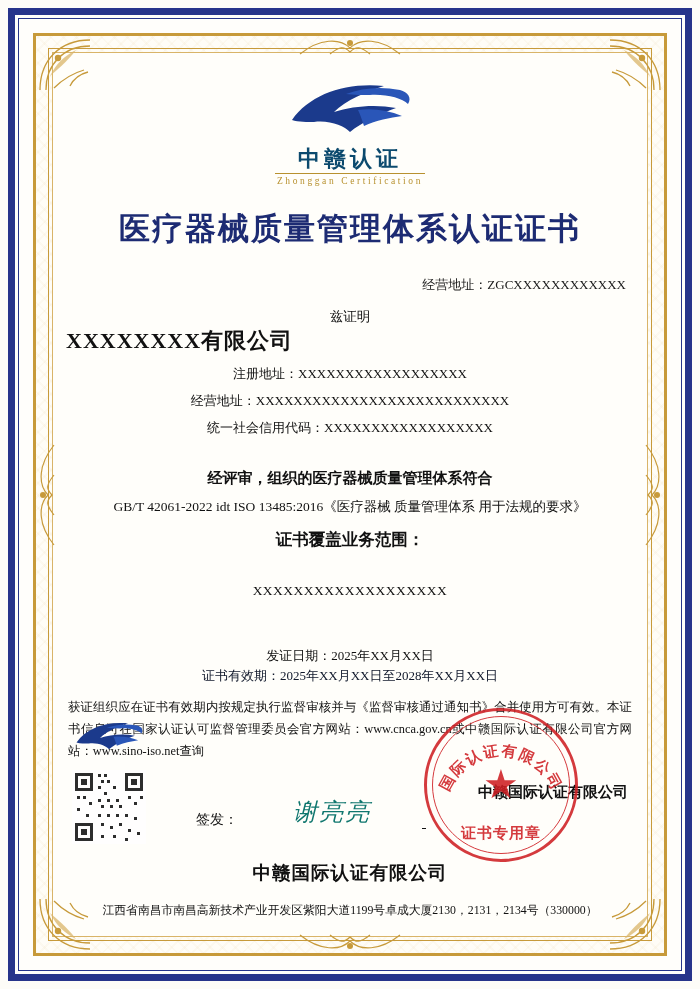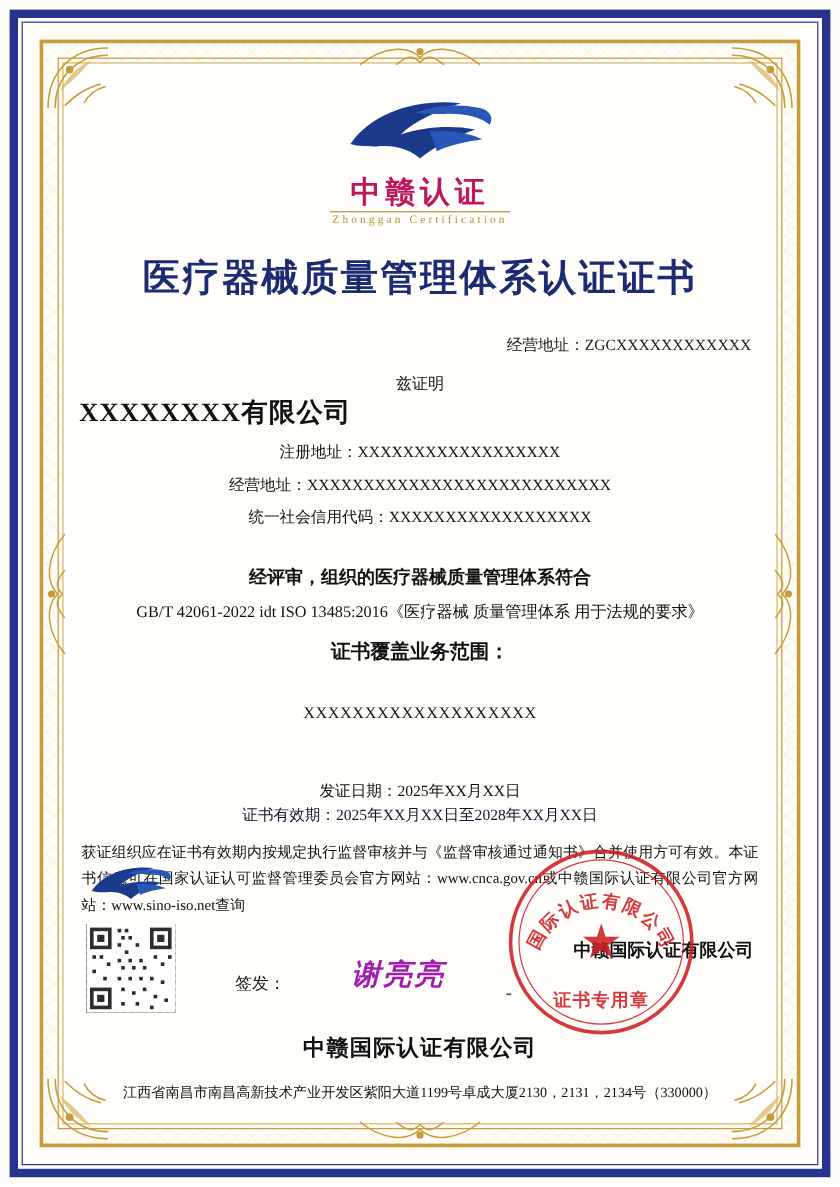--- a/index.html
+++ b/index.html
@@ -76,22 +76,22 @@
   .logo-wrap{
     text-align:center;
     margin-top:22px;
   }
   .logo-mark{
     width:132px;height:66px;margin:0 auto;
   }
   .logo-cn{
     font-family:"Liberation Sans", sans-serif;
     font-weight:bold;
-    font-size:25px;
-    color:#be185d;
+    font-size:22px;
+    color:#0c4a6e;
     letter-spacing:4px;
     margin-top:1px;
     line-height:1.05;
   }
   .logo-en{
     font-family:"Liberation Serif", serif;
     font-size:9.5px;
     color:#b8912f;
     letter-spacing:2.6px;
     margin-top:2px;
@@ -213,23 +213,23 @@
     left:130px;top:88px;
     width:230px;
     display:flex;align-items:flex-end;gap:45px;
   }
   .sign-label{
     font-size:14px;color:#111;white-space:nowrap;
   }
   .sign-name{
     font-family:"Liberation Serif", serif;
     font-style:italic;
-    font-weight:bold;
+    font-weight:normal;
     font-size:24px;
-    color:#a21caf;
+    color:#0f766e;
     margin-left:10px;
     letter-spacing:2px;
     padding-bottom:1px;
   }
   .sign-underline{
     flex:1;
     border-bottom:1.4px solid #111;
     margin-left:6px;
     height:26px;
   }

